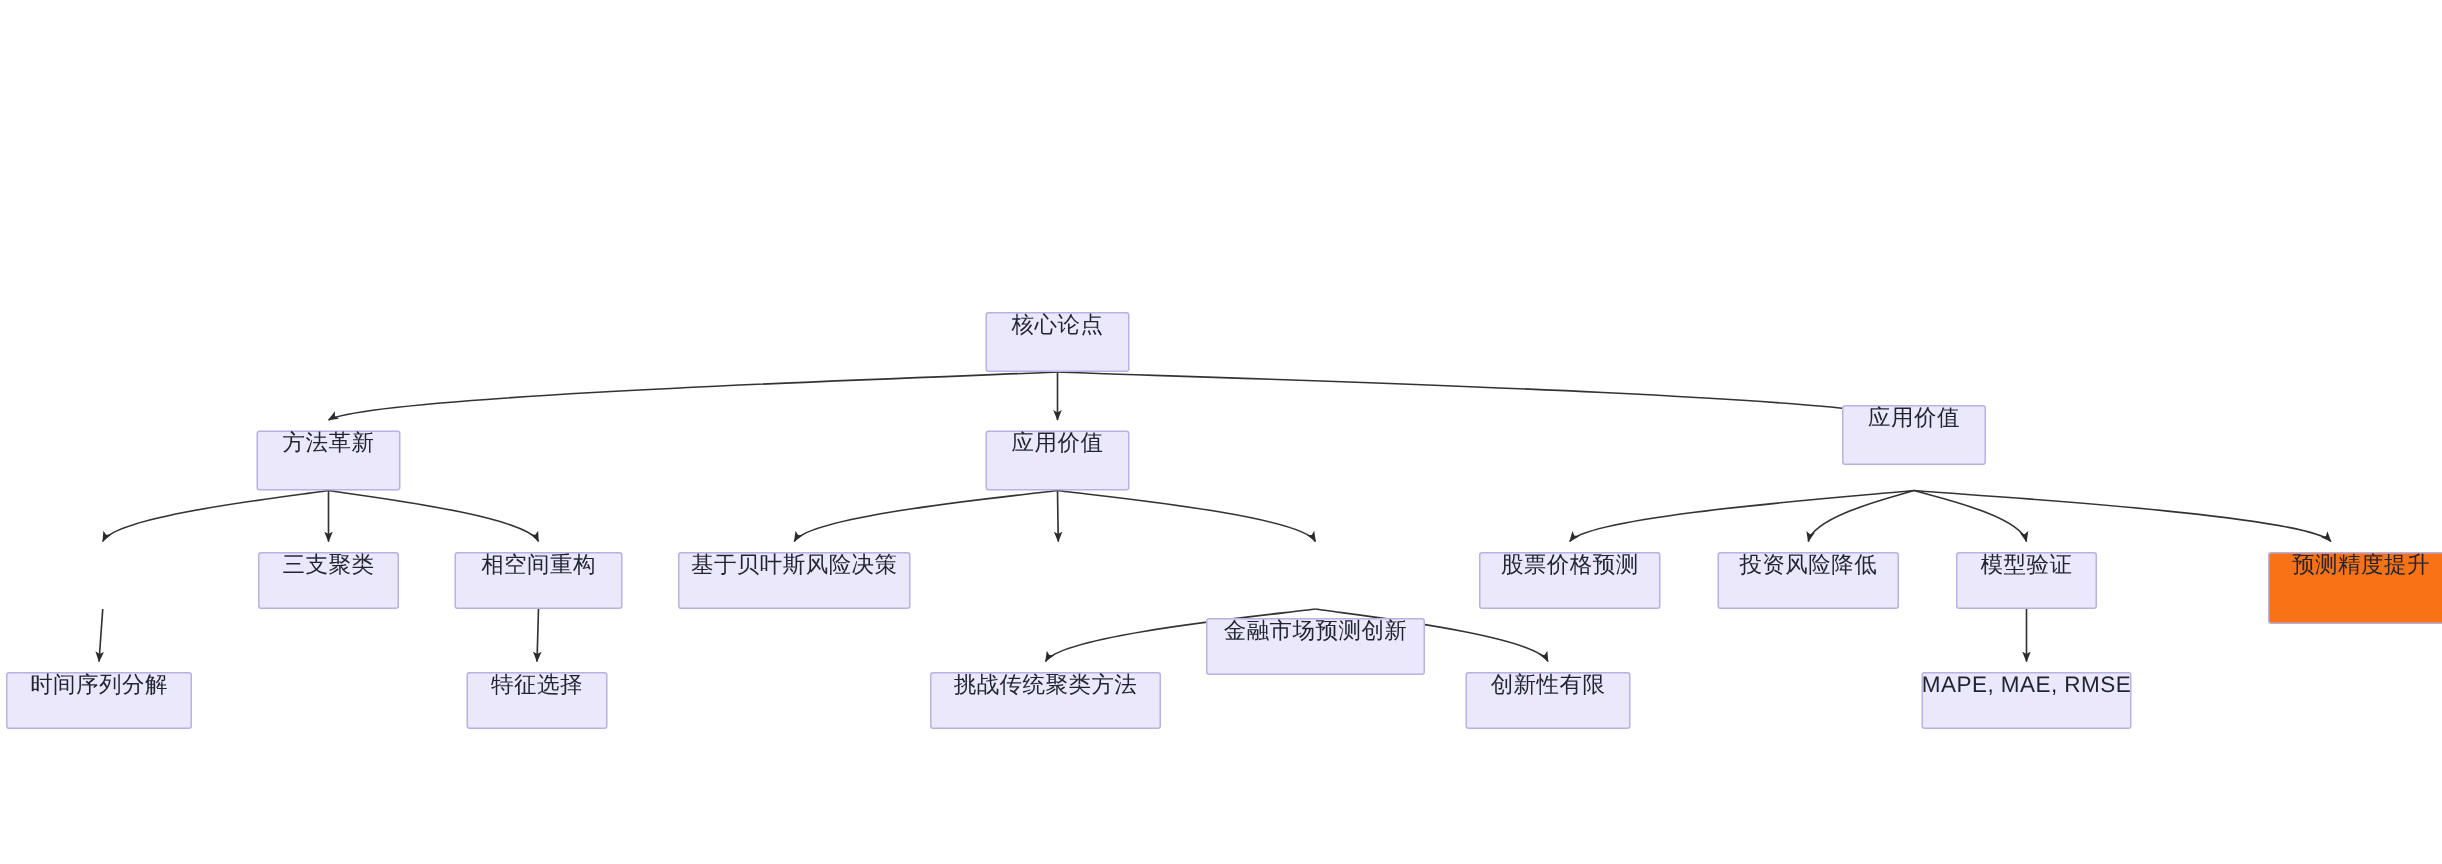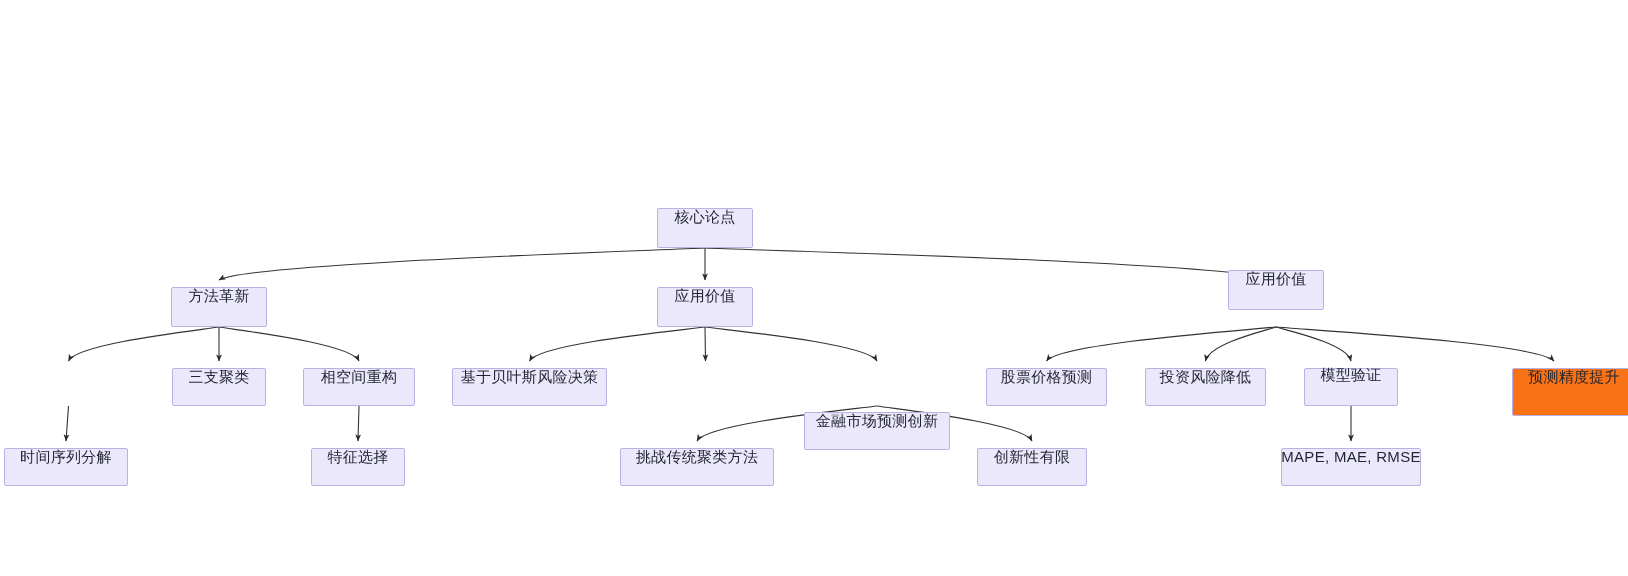--- a/index.html
+++ b/index.html
@@ -108,21 +108,21 @@
       </div>
       <div class="node" style="left: 804px; top: 368px; width: 146px; height: 38px; background: rgb(236, 232, 251); border-color: rgb(185, 176, 228); color: rgb(31, 36, 48); margin-top: 44px;">
         <span class="node-label">金融市场预测创新</span>
       </div>
       <div class="node" style="left: 986px; top: 368px; width: 121px; height: 38px; background: rgb(236, 232, 251); border-color: rgb(185, 176, 228); color: rgb(31, 36, 48);">
         <span class="node-label">股票价格预测</span>
       </div>
       <div class="node" style="left: 1145px; top: 368px; width: 121px; height: 38px; background: rgb(236, 232, 251); border-color: rgb(185, 176, 228); color: rgb(31, 36, 48);">
         <span class="node-label">投资风险降低</span>
       </div>
-      <div class="node" style="left: 1304px; top: 368px; width: 94px; height: 38px; background: rgb(236, 232, 251); border-color: rgb(185, 176, 228); color: rgb(31, 36, 48); font-family: Liberation Mono, monospace;">
+      <div class="node" style="left: 1304px; top: 368px; width: 94px; height: 38px; background: rgb(236, 232, 251); border-color: rgb(185, 176, 228); color: rgb(31, 36, 48);">
         <span class="node-label">模型验证</span>
       </div>
       <div class="node" style="left: 1512px; top: 368px; width: 124px; height: 48px; background: #f97316; border-color: rgb(185, 176, 228); color: rgb(31, 36, 48);">
         <span class="node-label">预测精度提升</span>
       </div>
       <div class="node" style="left: 4px; top: 448px; width: 124px; height: 38px; background: rgb(236, 232, 251); border-color: rgb(185, 176, 228); color: rgb(31, 36, 48);">
         <span class="node-label">时间序列分解</span>
       </div>
       <div class="node" style="left: 311px; top: 448px; width: 94px; height: 38px; background: rgb(236, 232, 251); border-color: rgb(185, 176, 228); color: rgb(31, 36, 48);">
         <span class="node-label">特征选择</span>

